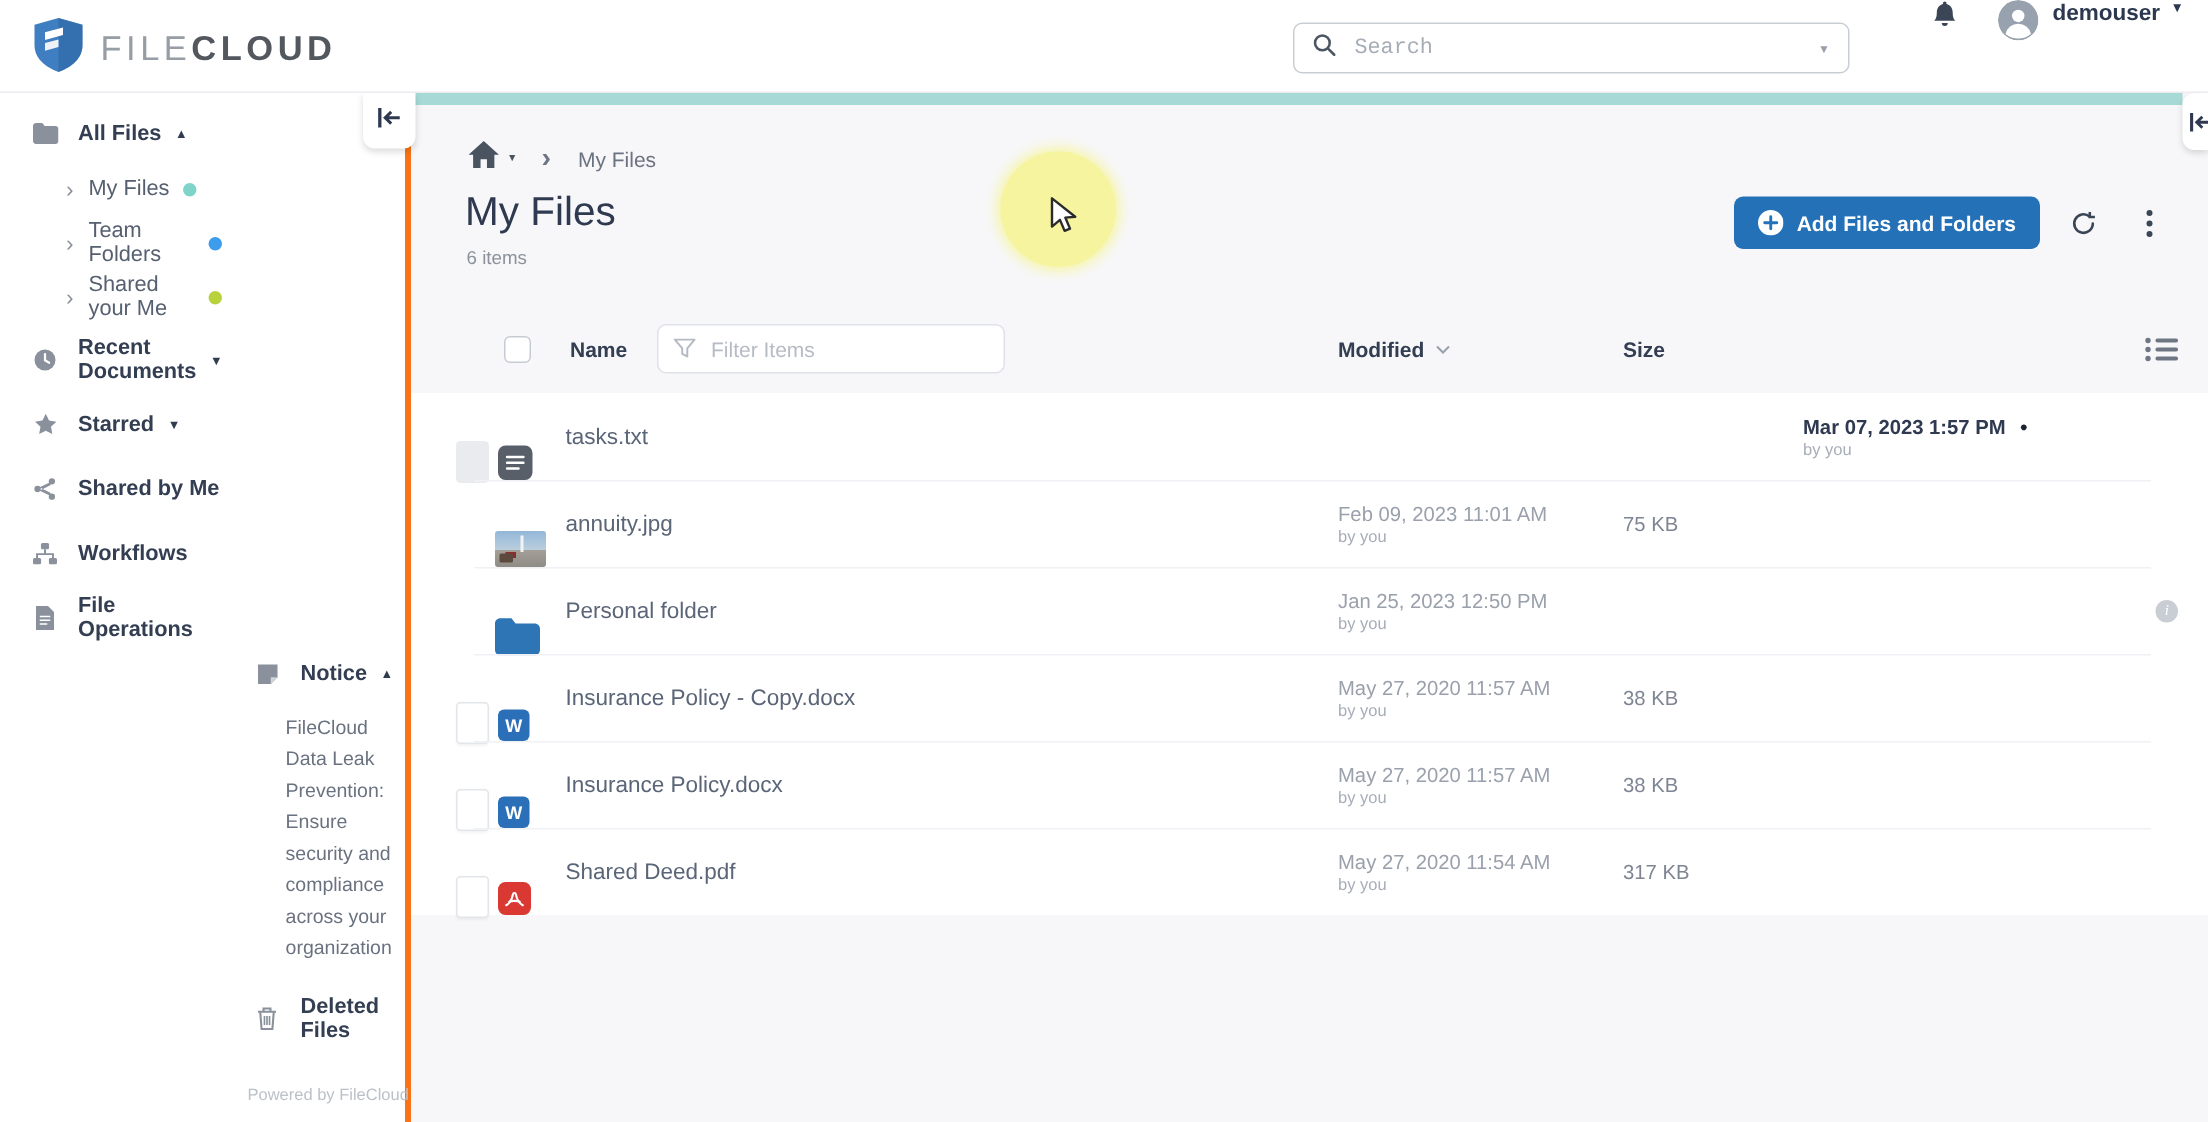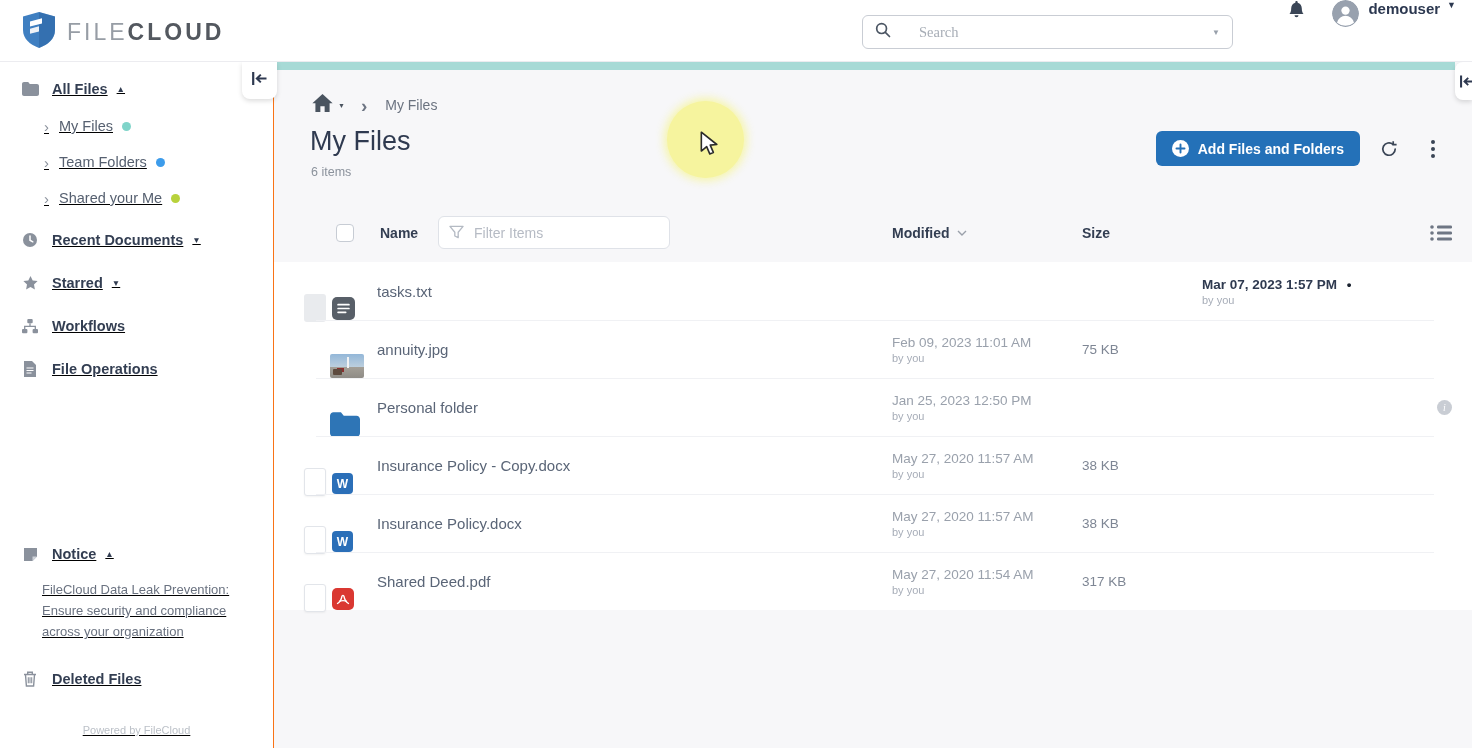--- a/index.html
+++ b/index.html
@@ -8,32 +8,32 @@
 
   
   .topbar { position:fixed; left:0; top:0; width:1472px; height:62px; background:#fff;
     border-bottom:1px solid #ececf0; z-index:40; }
   .logo { position:absolute; left:22px; top:11px; display:flex; align-items:center; gap:11px; }
   .logo-text { font-size:23px; letter-spacing:3px; color:#979da5; }
   .logo-text b { color:#53585f; font-weight:700; }
   .searchbox { position:absolute; left:862px; top:15px; width:371px; height:34px; background:#fff;
     border:1px solid #c9cdd4; border-radius:6px; display:flex; align-items:center; padding:0 12px; }
   .searchbox input { border:none; outline:none; flex:1; font-size:14.5px; color:#0c4a6e;
-    margin-left:28px; font-family:Liberation Serif, serif; background:transparent; }
+    margin-left:12px; font-family:Liberation Mono, monospace; background:transparent; }
   .searchbox input::placeholder { color:#a7adb6; }
   .search-caret { color:#98a0ab; font-size:8px; margin-left:8px; }
   .user-cluster { position:absolute; right:16px; top:0; height:52px; display:flex; align-items:flex-start; }
   .bell { margin-right:26px; display:flex; cursor:pointer; }
   .avatar { width:27px; height:27px; border-radius:50%; overflow:hidden; margin-right:9px; }
   .username { font-size:15px; font-weight:700; color:#2c3850; }
   .user-caret { font-size:9px; color:#2c3850; margin-left:7px; }
 
   
   .sidebar { position:fixed; left:0; top:62px; bottom:0; width:274px; background:#fff;
-    border-right:1px solid #f97316; display:flex; flex-direction:column; padding-top:8px; z-index:10;text-decoration:underline; }
+    border-right:4px solid #f97316; display:flex; flex-direction:row; padding-top:8px; z-index:10; }
   .nav-item { display:flex; align-items:center; height:38px; padding-left:21px; font-size:14.5px;
     font-weight:700; color:#333e52; cursor:pointer; flex:none; }
   .nav-item .ic { width:18px; margin-right:13px; display:flex; justify-content:center; flex:none; }
   .nav-item.child { height:36px; padding-left:44px; font-weight:400; color:#566070; }
   .nav-item.gap { margin-top:5px; }
   .chev { color:#8a919c; font-size:15px; margin-right:10px; line-height:1; }
   .dot { width:9px; height:9px; border-radius:50%; margin-left:9px; flex:none; }
   .caret { font-size:8.5px; color:#313c50; margin-left:9px; }
   .notice-group { margin-top:auto; }
   .notice-text { padding:6px 28px 10px 42px; font-size:13px; line-height:21px; color:#6a7280; }
@@ -206,20 +206,33 @@
         <span class="ic">
           <svg width="17" height="16" viewBox="0 0 16 16">
             <path fill="#8a919c" d="m8 .9 2.2 4.5 4.9.7-3.6 3.4.9 4.9L8 12.1l-4.4 2.3.9-4.9L.9 6.1l4.9-.7Z"></path>
           </svg>
         </span>
         <span>Starred</span>
         <span class="caret">▼</span>
       </div>
       <div class="nav-item gap">
         <span class="ic">
+          <svg width="16" height="16" viewBox="0 0 16 16">
+            <g fill="#8a919c">
+              <circle cx="3" cy="8" r="2.1"></circle>
+              <circle cx="12.6" cy="2.9" r="2.1"></circle>
+              <circle cx="12.6" cy="13.1" r="2.1"></circle>
+              <path d="m4.5 6.9 6.6-3.3.8 1.7-6.6 3.3ZM4.5 9.1l6.6 3.3.8-1.7-6.6-3.3Z"></path>
+            </g>
+          </svg>
+        </span>
+        <span>Shared by Me</span>
+      </div>
+      <div class="nav-item gap">
+        <span class="ic">
           <svg width="16" height="15" viewBox="0 0 16 15">
             <g fill="#8a919c">
               <rect x="5.3" y="0" width="5.4" height="4.2" rx="1"></rect>
               <rect x="0" y="10" width="5.4" height="4.2" rx="1"></rect>
               <rect x="10.6" y="10" width="5.4" height="4.2" rx="1"></rect>
             </g>
             <path d="M8 4.2v3M2.7 10V7.4h10.6V10" stroke="#8a919c" stroke-width="1.3" fill="none"></path>
           </svg>
         </span>
         <span>Workflows</span>

